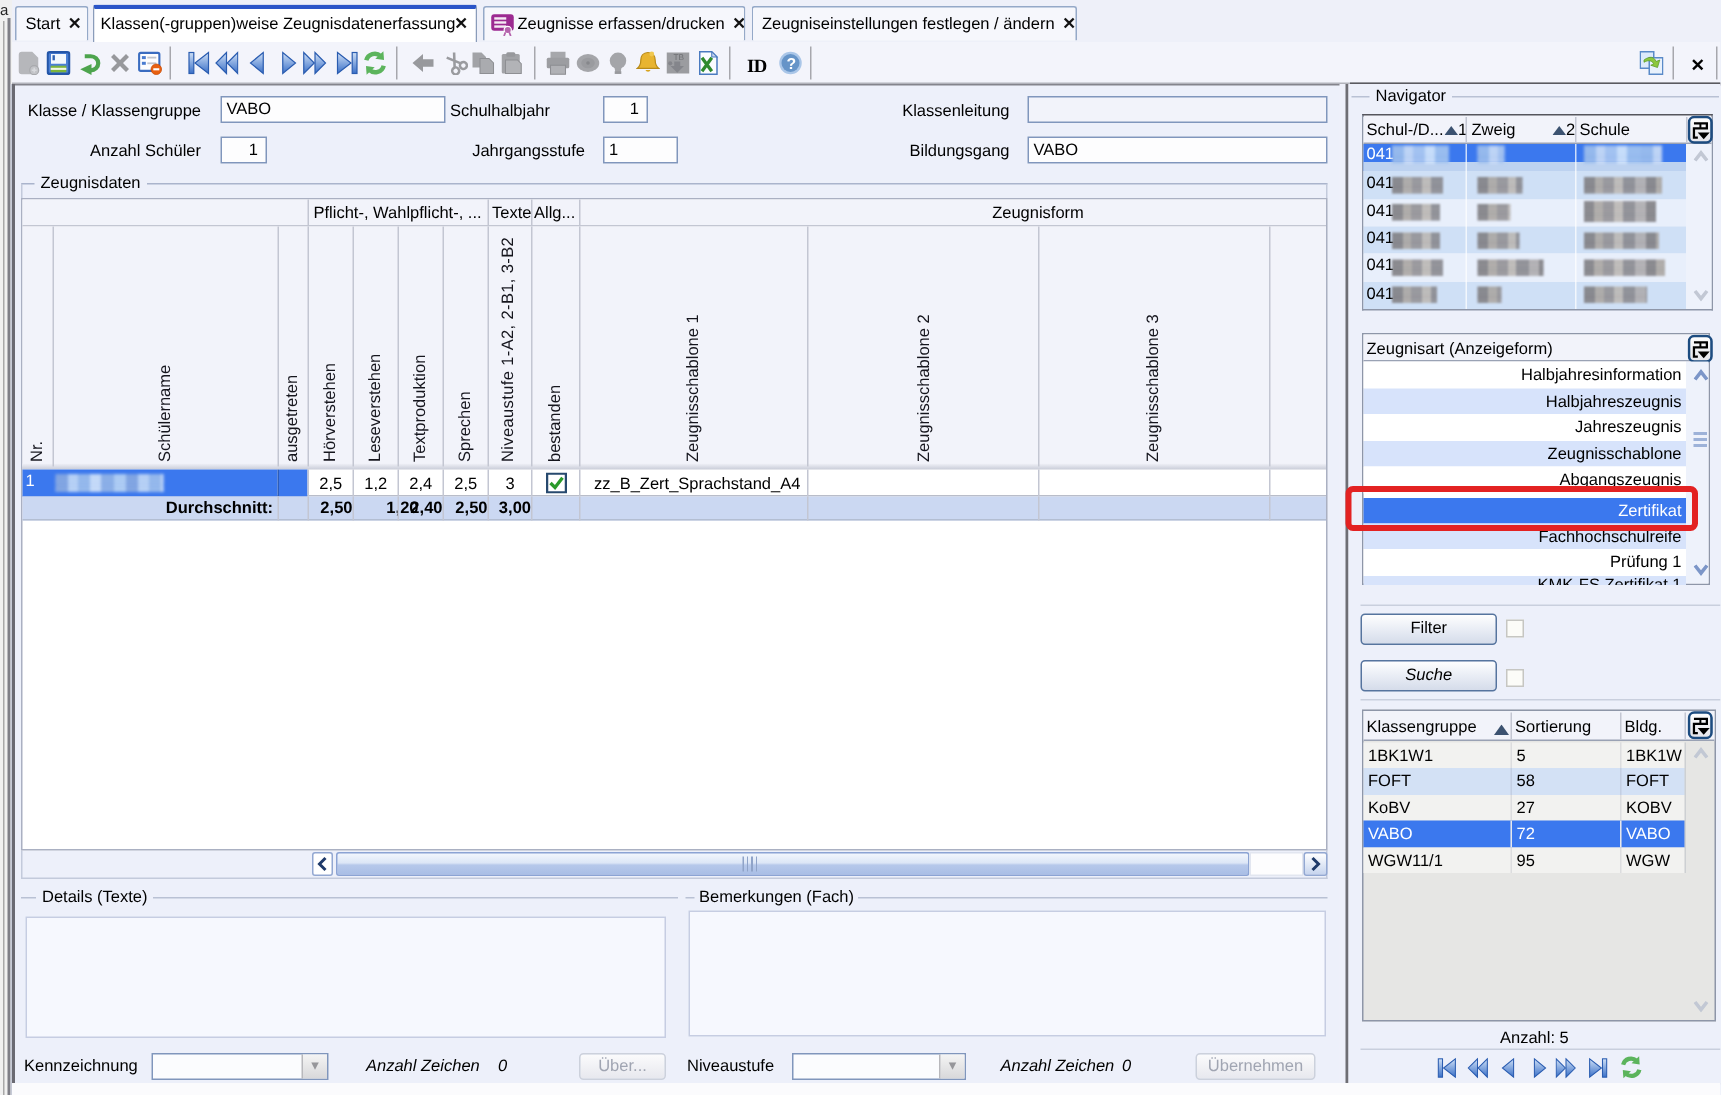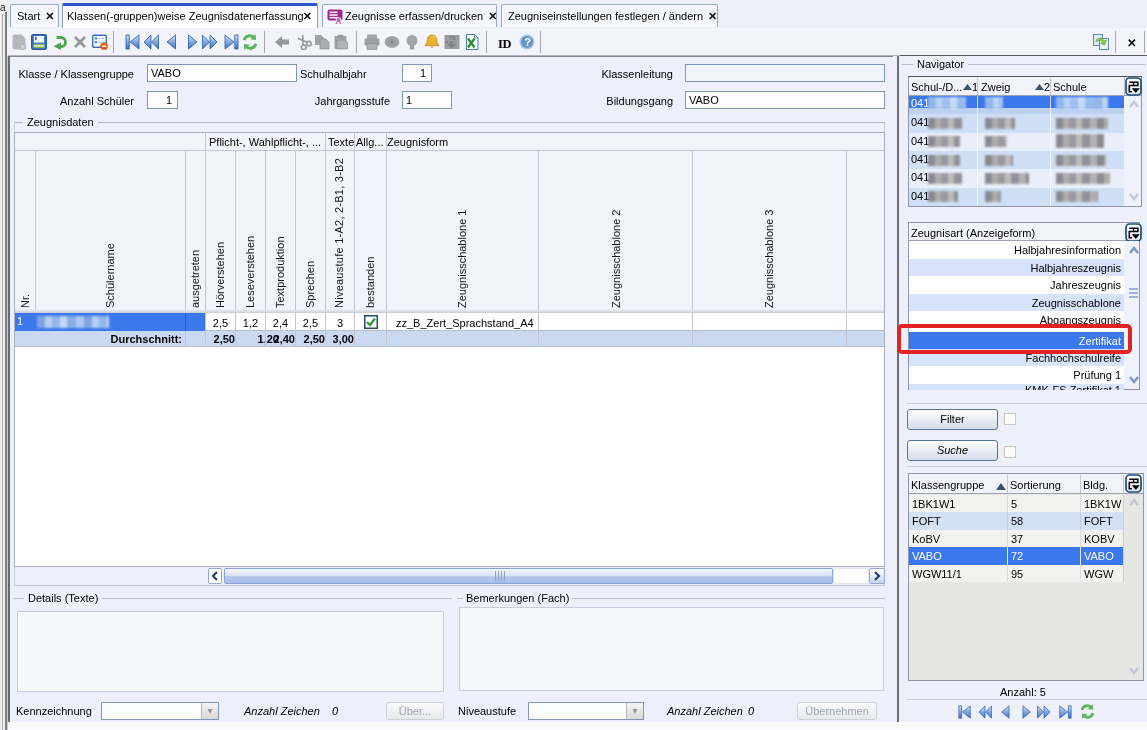--- a/index.html
+++ b/index.html
@@ -219,21 +219,21 @@
 
 <div class="abs" style="left:14px;top:122px;width:871px;height:464px;border:1px solid #c3cadb;border-top:1px solid #aab4cc;"></div>
 <div class="abs" style="left:23px;top:116px;background:#edf0fa;padding:0 4px;">Zeugnisdaten</div>
 
 <div class="abs" style="left:14px;top:132px;width:871px;height:435px;background:#fff;border:1px solid #aab0c2;"></div>
 
 <div class="abs ghdr" style="left:15px;top:133px;width:869px;height:18px;background:#f2f3fa;border-bottom:1px solid #c3c6d2;"></div>
 <div class="abs" style="left:209px;top:136px;">Pflicht-, Wahlpflicht-, ...</div>
 <div class="abs" style="left:328px;top:136px;">Texte</div>
 <div class="abs" style="left:356px;top:136px;">Allg...</div>
-<div class="abs" style="left:387px;top:136px;width:610px;text-align:left;">Zeugnisform</div>
+<div class="abs" style="left:387px;top:136px;width:610px;text-align:center;">Zeugnisform</div>
 <div class="gv" style="left:205px;top:133px;height:18px;"></div>
 <div class="gv" style="left:325px;top:133px;height:18px;"></div>
 <div class="gv" style="left:354px;top:133px;height:18px;"></div>
 <div class="gv" style="left:386px;top:133px;height:18px;"></div>
 
 <div class="abs" style="left:15px;top:151px;width:869px;height:160px;background:#f2f3fa;"></div>
 <div class="abs" style="left:15px;top:309px;width:869px;height:4px;background:linear-gradient(#f0f1f8,#c9ccd8);"></div>
 <div class="vt" style="left:19px;">Nr.</div>
 <div class="vt" style="left:104px;">Schülername</div>
 <div class="vt" style="left:189px;">ausgetreten</div>
@@ -492,21 +492,21 @@
     <span>5</span>
     <span>1BK1W</span>
   </div>
 <div class="krow" style="top:512px;background:#d3e1f5;">
     <span>FOFT</span>
     <span>58</span>
     <span>FOFT</span>
   </div>
 <div class="krow" style="top:529.5px;background:#f2f2f0;">
     <span>KoBV</span>
-    <span>37</span>
+    <span>27</span>
     <span>KOBV</span>
   </div>
 <div class="krow sel" style="top:547px;background:#3b78ee;color:#fff;">
     <span>VABO</span>
     <span>72</span>
     <span>VABO</span>
     <i style="position:absolute;left:98px;top:0;width:1px;height:17.5px;background:#fff;"></i>
     <i style="position:absolute;left:171px;top:0;width:1px;height:17.5px;background:#fff;"></i>
   </div>
 <div class="krow" style="top:564.5px;background:#f2f2f0;">

